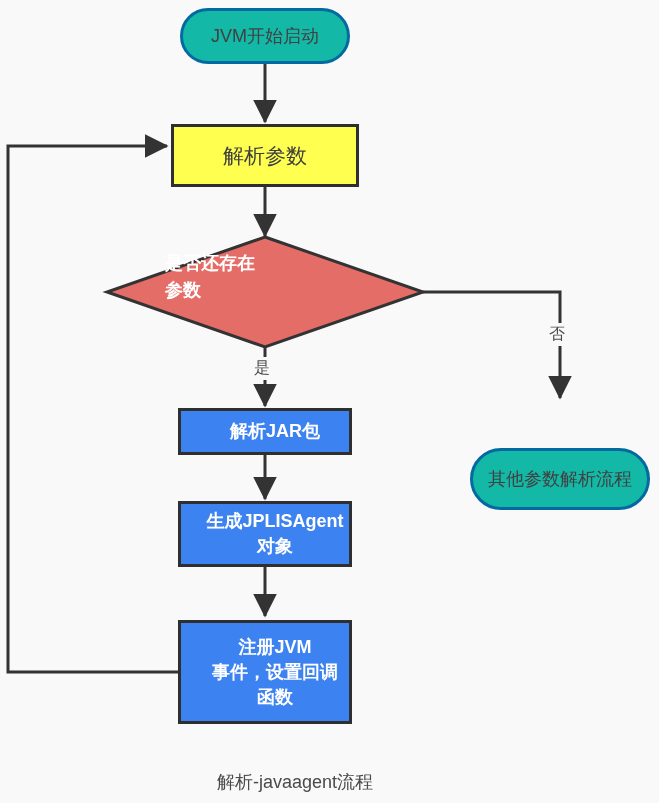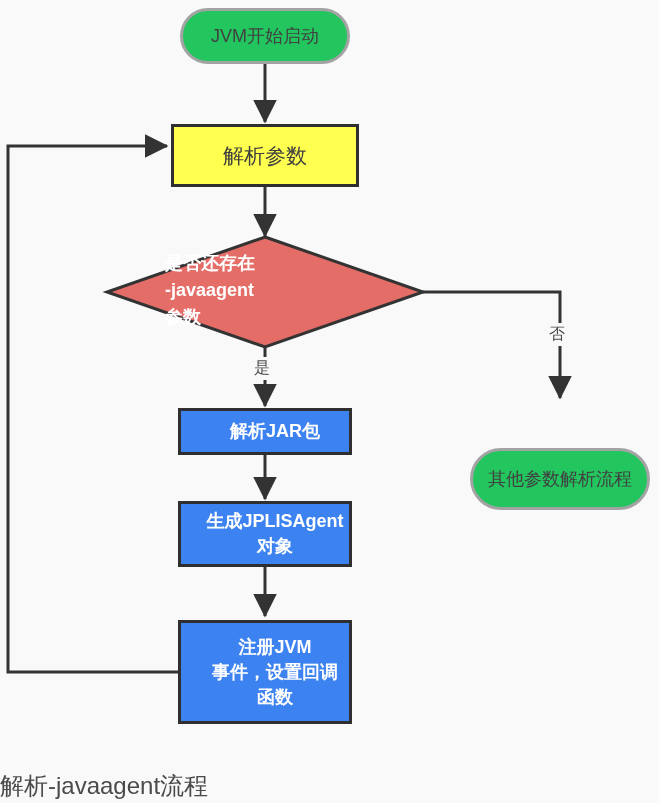--- a/index.html
+++ b/index.html
@@ -19,22 +19,22 @@
   }
   .node {
     position:absolute;
     box-sizing:border-box;
     display:flex; flex-direction:column;
     align-items:center; justify-content:center;
     text-align:center;
   }
   .tl { display:block; }
   .stadium {
-    background:#22c55e;
-    border:3px solid #a3a3a3;
+    background:#14b8a6;
+    border:3px solid #0369a1;
     color:#414141;
     font-size:18px;
   }
   .stadium.start   { left:180px; top:8px;   width:170px; height:56px; border-radius:28px; }
   .stadium.terminal{ left:470px; top:400px; width:180px; height:62px; border-radius:31px;margin-top:48px; }
   .process {
     left:171px; top:124px; width:188px; height:63px;
     background:#feff4f;
     border:3px solid #2f2f2f;
     color:#3f3f3f;
@@ -64,22 +64,22 @@
     background:#f9f9f9;
     padding:1px 4px;
     font-size:16px;
     color:#4a4a4a;
   }
   .edge-label.yes { left:250px; top:357px; }
   .edge-label.no  { left:545px; top:323px; }
   .caption {
     position:absolute;
     left:0; top:770px; width:590px;
-    text-align:left;
-    font-size:24px;
+    text-align:center;
+    font-size:18px;
     color:#4a4a4a;
   }
 </style>
 </head>
 <body>
 
 <div class="canvas">
 
   <svg class="connectors" width="659" height="803" viewBox="0 0 659 803">
     <defs>
@@ -102,21 +102,20 @@
   <div class="node stadium start">
     <span class="tl">JVM开始启动</span>
   </div>
 
   <div class="node process">
     <span class="tl">解析参数</span>
   </div>
 
   <div class="decision-text">
     <span class="tl">是否还存在</span>
-    <span class="tl">-javaagent</span>
     <span class="tl">参数</span>
   </div>
 
   <div class="edge-label yes">是</div>
   <div class="edge-label no">否</div>
 
   <div class="node action jar">
     <span class="tl">解析JAR包</span>
   </div>
 

